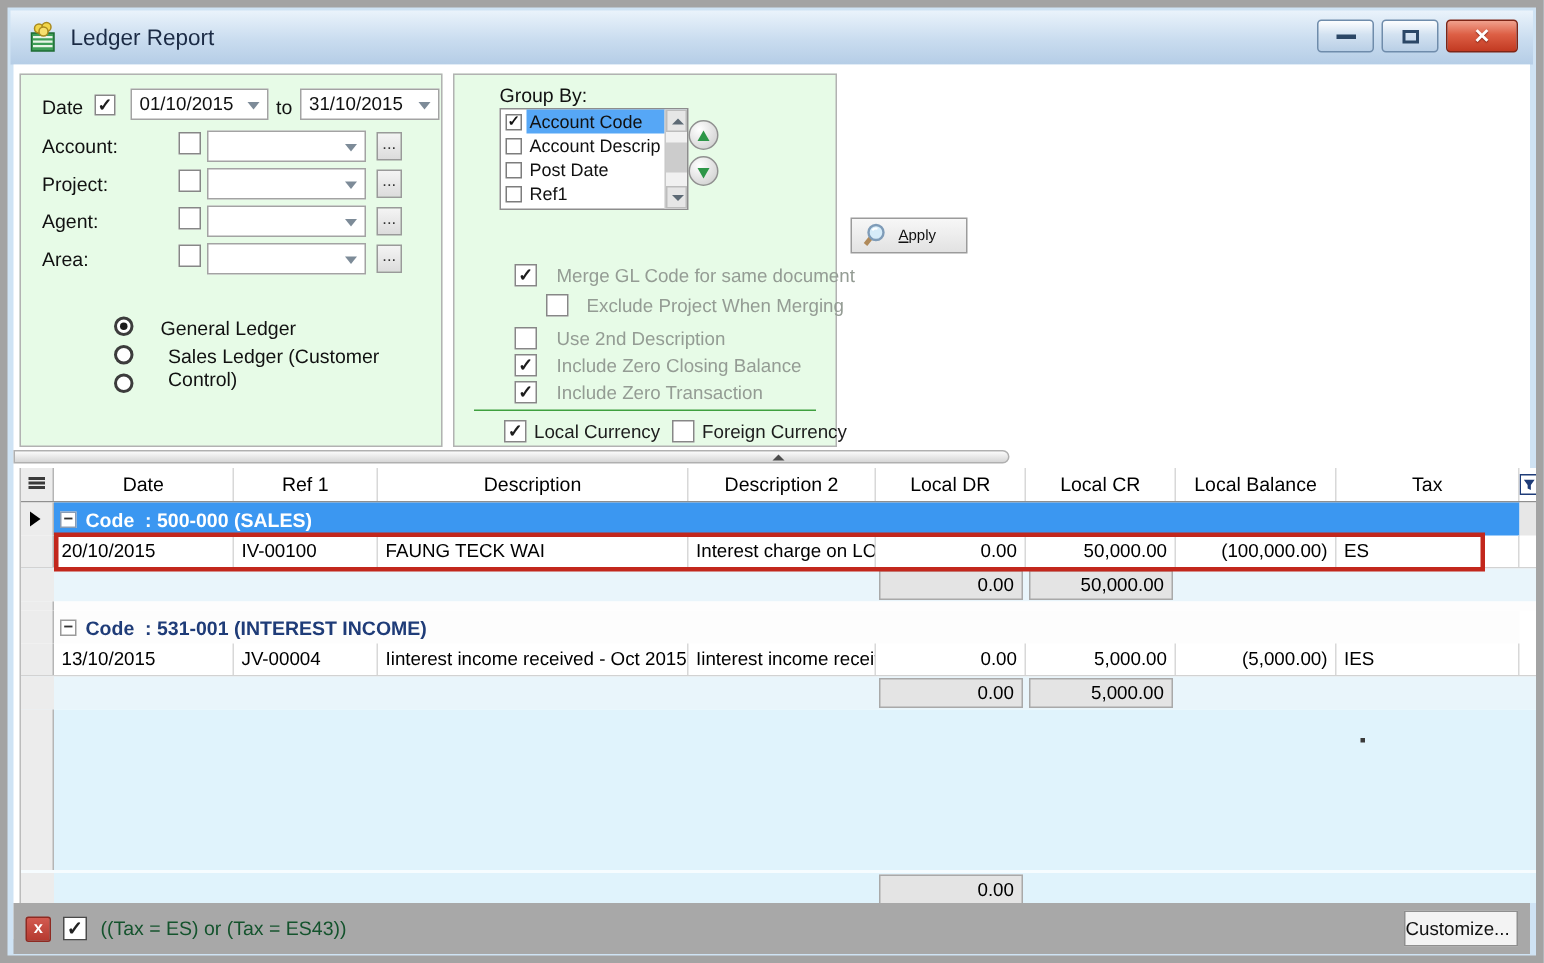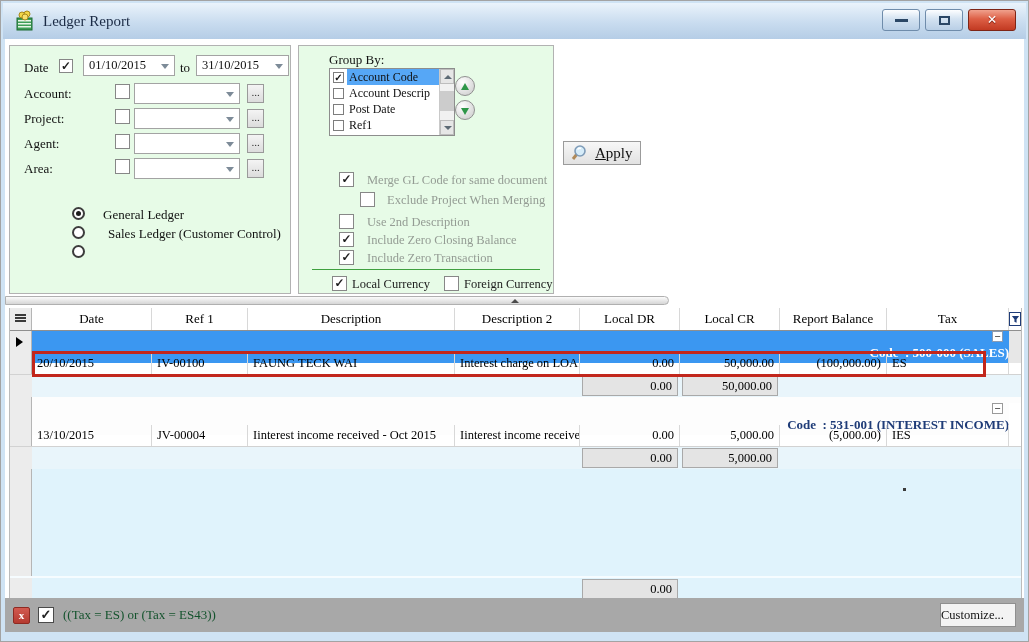--- a/index.html
+++ b/index.html
@@ -1,19 +1,19 @@
 <!DOCTYPE html>
 <html><head>
 <meta charset="utf-8">
 <style>
   * { margin:0; padding:0; box-sizing:border-box; }
   body { font-family:"Liberation Sans", sans-serif; background:#666; }
   #app { position:relative; width:1029px; height:642px; background:#cfe3f4;
          border:1px solid #5f7globalThis; border:1px solid #5f7globalThis; }
-  #app { border:1px solid #a3a3a3; overflow:hidden;font-family:Liberation Serif, serif; }
+  #app { border:5px solid #a3a3a3; overflow:hidden; }
 
   
   .titlebar { position:absolute; left:2px; top:2px; right:2px; height:36px;
     background:linear-gradient(#eaf3fb, #c9dcef 55%, #b5cde6); display:flex; align-items:center; }
   .title-icon { width:22px; height:22px; margin-left:11px; }
   .title-text { margin-left:7px; font-size:15px; color:#1b2b45; }
   .win-btns { position:absolute; right:10px; top:6px; display:flex; gap:5px; }
   .wbtn { height:22px; border-radius:3px; border:1px solid #70513c; border:1px solid #6f8cab;
     background:linear-gradient(#fdfeff,#d3e2f1 45%,#b9cfe6); display:flex; align-items:center; justify-content:center; }
   .wbtn.min, .wbtn.max { width:38px; }
@@ -61,40 +61,40 @@
     background:radial-gradient(circle at 35% 30%, #ffffff, #c9c9c9); border:1px solid #909090; }
   .round-btn .tri.up-g   { left:5px; top:6px; border-left:4px solid transparent; border-right:4px solid transparent; border-bottom:7px solid #2e9648; }
   .round-btn .tri.down-g { left:5px; top:7px; border-left:4px solid transparent; border-right:4px solid transparent; border-top:7px solid #2e9648; }
   .opt-label { position:absolute; font-size:12.5px; color:#949c94; white-space:nowrap; }
   .cur-label { position:absolute; font-size:12.5px; color:#1c1c1c; white-space:nowrap; }
   .sep-green { position:absolute; left:13px; right:13px; top:223px; height:1px; background:#3fa03f; }
 
   
   .apply-btn { position:absolute; left:558px; top:102px; width:78px; height:24px;
     background:linear-gradient(#f7f7f7,#e2e2e2); border:1px solid #9b9b9b; display:flex; align-items:center; }
-  .apply-btn .txt { font-size:15px; color:#111; margin-left:6px; }
+  .apply-btn .txt { font-size:10px; color:#111; margin-left:6px; }
   .apply-btn .txt u { text-decoration:underline; }
 
   
   .splitter { position:absolute; left:0; top:257px; width:664px; height:9px;
     background:linear-gradient(#fbfbfb,#d6d6d6); border:1px solid #b0b0b0; border-radius:0 5px 5px 0; }
   .splitter .tri.up-c { left:505px; top:2px; border-left:4px solid transparent; border-right:4px solid transparent; border-bottom:4px solid #4c4c4c; }
 
   
   .grid { position:absolute; left:4px; top:269px; width:1013px; height:290px; background:#fff;
     border-left:1px solid #bcbcbc; border-right:1px solid #bcbcbc; font-size:12.5px; color:#000; }
   .grow { display:grid; grid-template-columns:22px 120px 96px 207px 125px 100px 100px 107px 122px 1fr; }
   .hrow { height:23px; line-height:22px; border-bottom:1px solid #8f8f8f; }
   .hrow .c { text-align:center; font-size:13px; }
   .c { border-right:1px solid #d8d8d8; padding:0 5px; overflow:hidden; white-space:nowrap; }
   .ind { background:#ececec; border-right:1px solid #b5b5b5; position:relative; padding:0; }
   .num { text-align:right; }
   .drow { height:22px; line-height:21px; border-bottom:1px solid #d2d2d2; background:#fff; }
   .grprow { height:22px; line-height:21px; }
-  .grpspan { grid-column:2 / 10; display:flex; align-items:flex-end; white-space:pre; font-weight:bold; padding-left:4px;flex-direction:column; }
+  .grpspan { grid-column:2 / 10; display:flex; align-items:center; white-space:pre; font-weight:bold; padding-left:4px; }
   .grp1 .grpspan { background:#3b97f1; color:#fff; font-size:13px; }
   .grp2 .grpspan { color:#1f3c78; font-size:13px; background:#fdfdfd; }
   .grp1 .lastcell { background:#e7e7e7; }
   .minusbox { width:11px; height:11px; border:1px solid #8a9cb4; background:#fff; color:#333;
     font-size:11px; line-height:9px; text-align:center; margin-right:6px; flex:none; }
   .minusbox::after { content:"−"; }
   .rowarrow { position:absolute; left:6px; top:6px; width:0; height:0;
     border-top:5px solid transparent; border-bottom:5px solid transparent; border-left:7px solid #000; }
   .subrow { height:22px; background:#e9f5fb; }
   .subrow .c, .totrow .c { border-right:none; }
@@ -279,21 +279,21 @@
       <div class="grow hrow">
         <div class="c ind">
             <div class="icon-collist"></div>
           </div>
         <div class="c">Date</div>
         <div class="c">Ref 1</div>
         <div class="c">Description</div>
         <div class="c">Description 2</div>
         <div class="c">Local DR</div>
         <div class="c">Local CR</div>
-        <div class="c">Report Balance</div>
+        <div class="c">Local Balance</div>
         <div class="c">Tax</div>
         <div class="c filter-cell" style="border-right:none;">
           <div class="funnel-btn">
             <svg width="9" height="9" viewBox="0 0 10 10">
                 <path d="M1 1h8L6.2 4.8V8.6L3.8 7.4V4.8Z" fill="#1f3c78"></path>
               </svg>
           </div>
         </div>
       </div>
 

